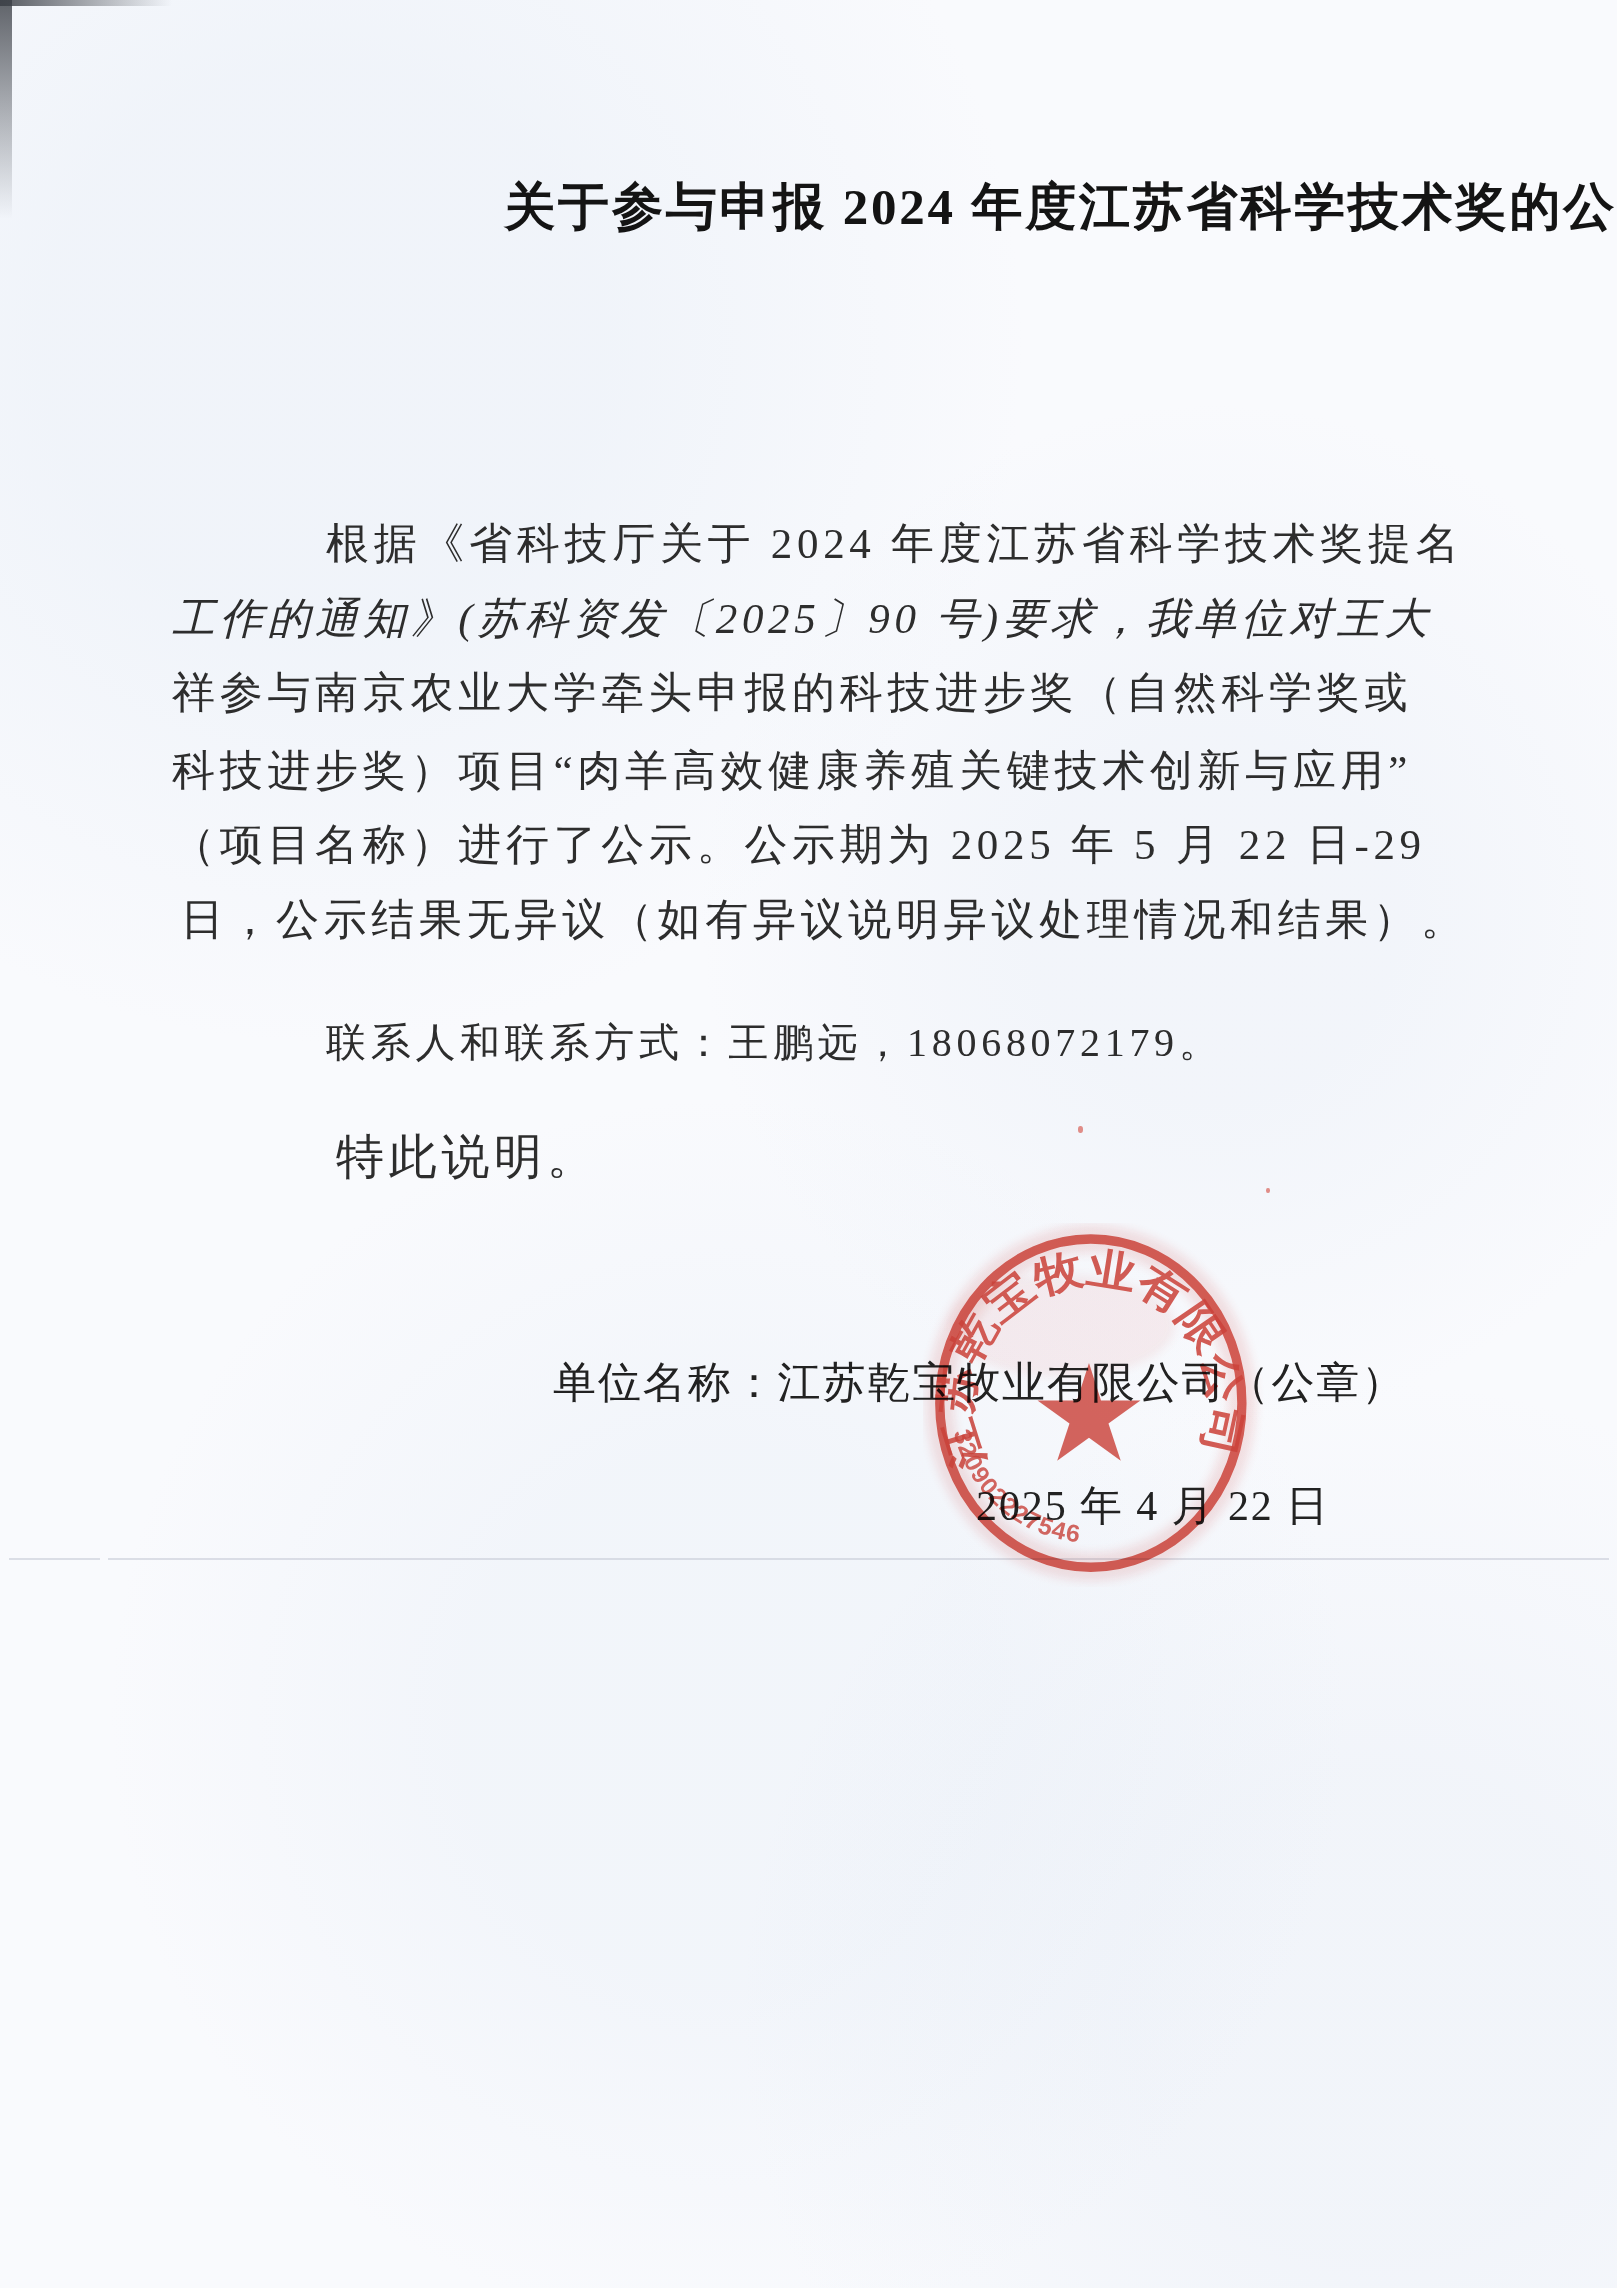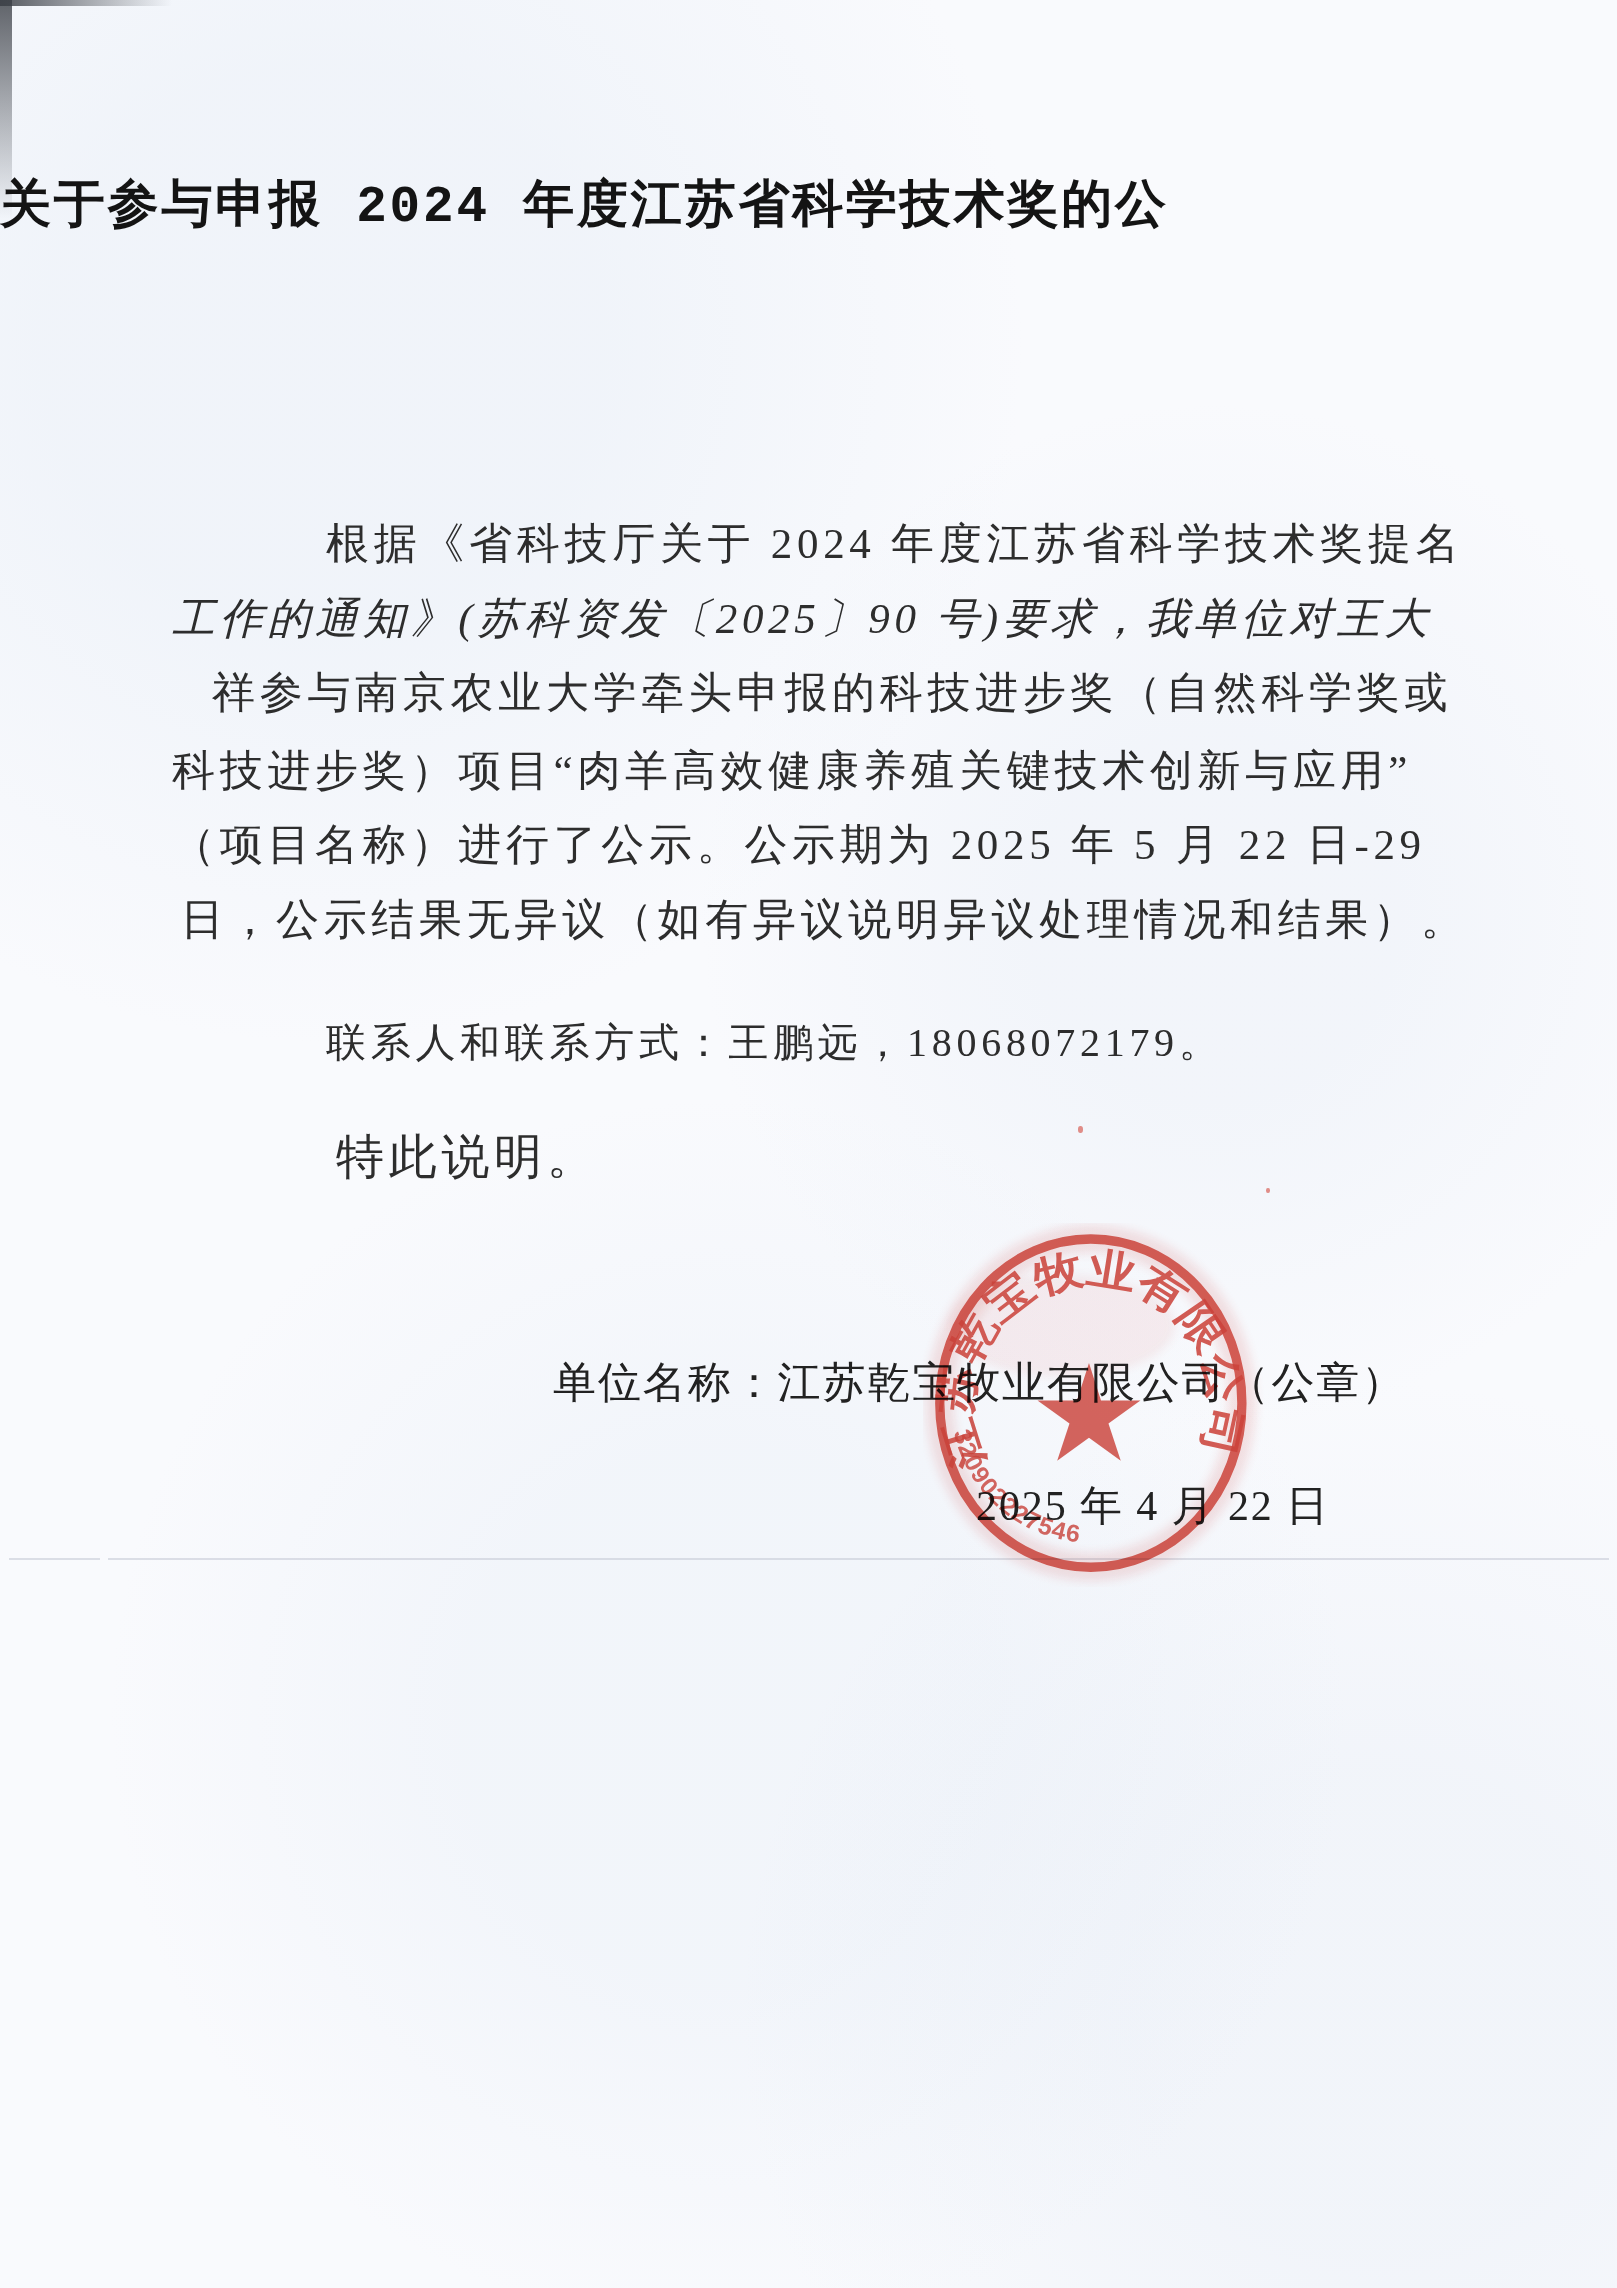--- a/index.html
+++ b/index.html
@@ -12,32 +12,32 @@
     position:relative;width:1617px;height:2289px;overflow:hidden;
     background-color:#f9fafd;
     background-image:
       radial-gradient(circle at 20% 15%, rgba(214,226,240,.25) 0 12%, rgba(214,226,240,0) 30%),
       radial-gradient(circle at 75% 40%, rgba(210,222,238,.18) 0 10%, rgba(210,222,238,0) 28%),
       radial-gradient(circle at 45% 75%, rgba(214,226,240,.2) 0 14%, rgba(214,226,240,0) 32%),
       radial-gradient(circle at 85% 88%, rgba(208,220,236,.18) 0 10%, rgba(208,220,236,0) 26%);
   }
   .doc-title{
     position:absolute;left:0;top:164px;width:1617px;
-    text-align:left;
-    font-family:Liberation Mono, monospace;
+    text-align:right;
+    font-family:Liberation Serif, serif;
     font-weight:700;color:#141414;
     font-size:51px;line-height:87px;letter-spacing:2.8px;
   }
   .body-line{
     position:absolute;left:172px;width:1305px;height:75px;
     font-size:43px;line-height:75px;letter-spacing:4.7px;
     color:#2d2d2d;white-space:nowrap;
   }
   .indent{padding-left:154px;}
-  .l1{top:506px;} .l2{top:581px;font-style:italic;} .l3{top:655px;margin-left:40px;}
+  .l1{top:506px;} .l2{top:581px;font-style:italic;} .l3{top:655px;}
   .l4{top:733px;} .l5{top:807px;} .l6{top:882px;text-align:center;}
   .contact-line{
     position:absolute;left:326px;top:1005px;height:75px;
     font-size:40px;line-height:75px;letter-spacing:4.7px;
     color:#2d2d2d;white-space:nowrap;
   }
   .closing-line{
     position:absolute;left:336px;top:1119px;height:75px;
     font-size:48px;line-height:75px;letter-spacing:4.7px;
     color:#2d2d2d;white-space:nowrap;

